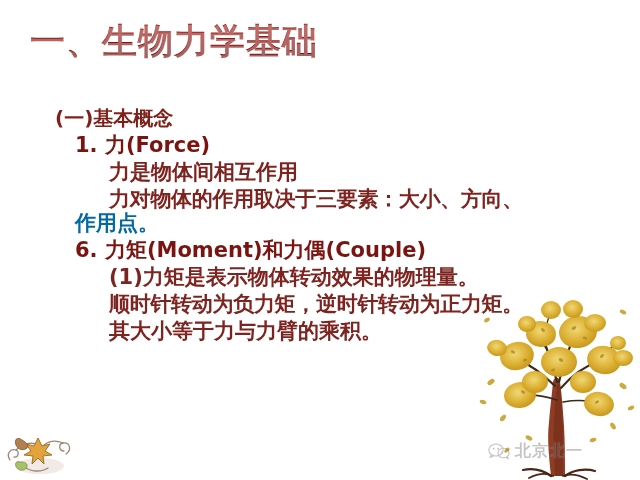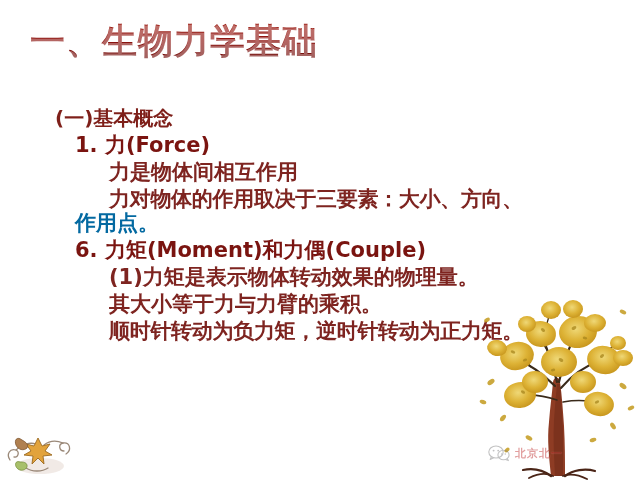--- a/index.html
+++ b/index.html
@@ -109,45 +109,45 @@
     position: absolute;
     left: 488px;
     bottom: 18px;
     display: flex;
     align-items: center;
     gap: 5px;
     opacity: 0.42;
     pointer-events: none;
   }
   #wechat-watermark .wm-text {
-    font-size: 11px;
+    font-size: 16px;
     font-weight: bold;
-    color: #b91c1c;
+    color: #737373;
     letter-spacing: 1px;
     white-space: nowrap;
     text-shadow: 0 0 1px rgba(255,255,255,0.8);
   }
 </style>
 </head>
 <body>
 
 <div id="slide">
 
   <div id="slide-title">一、生物力学基础</div>
 
   <div id="body-text">
     <div class="line lvl0">(一)基本概念</div>
     <div class="line lvl1">1. 力(Force)</div>
     <div class="line lvl1b">力是物体间相互作用</div>
     <div class="line lvl1b longline">力对物体的作用取决于三要素：大小、方向、</div>
     <div class="line wrap">作用点。</div>
     <div class="line lvl1">6. 力矩(Moment)和力偶(Couple)</div>
     <div class="line lvl1b">(1)力矩是表示物体转动效果的物理量。</div>
+    <div class="line lvl1b longline">顺时针转动为负力矩，逆时针转动为正力矩。</div>
     <div class="line lvl1b">其大小等于力与力臂的乘积。</div>
-    <div class="line lvl1b longline">顺时针转动为负力矩，逆时针转动为正力矩。</div>
   </div>
 
   <svg id="tree-decoration" viewBox="0 0 165 190">
     <defs>
       <radialGradient id="leafGrad" cx="45%" cy="40%" r="60%">
         <stop offset="0%" stop-color="#efd877"></stop>
         <stop offset="60%" stop-color="#ddb235"></stop>
         <stop offset="100%" stop-color="#c9981f"></stop>
       </radialGradient>
     </defs>

